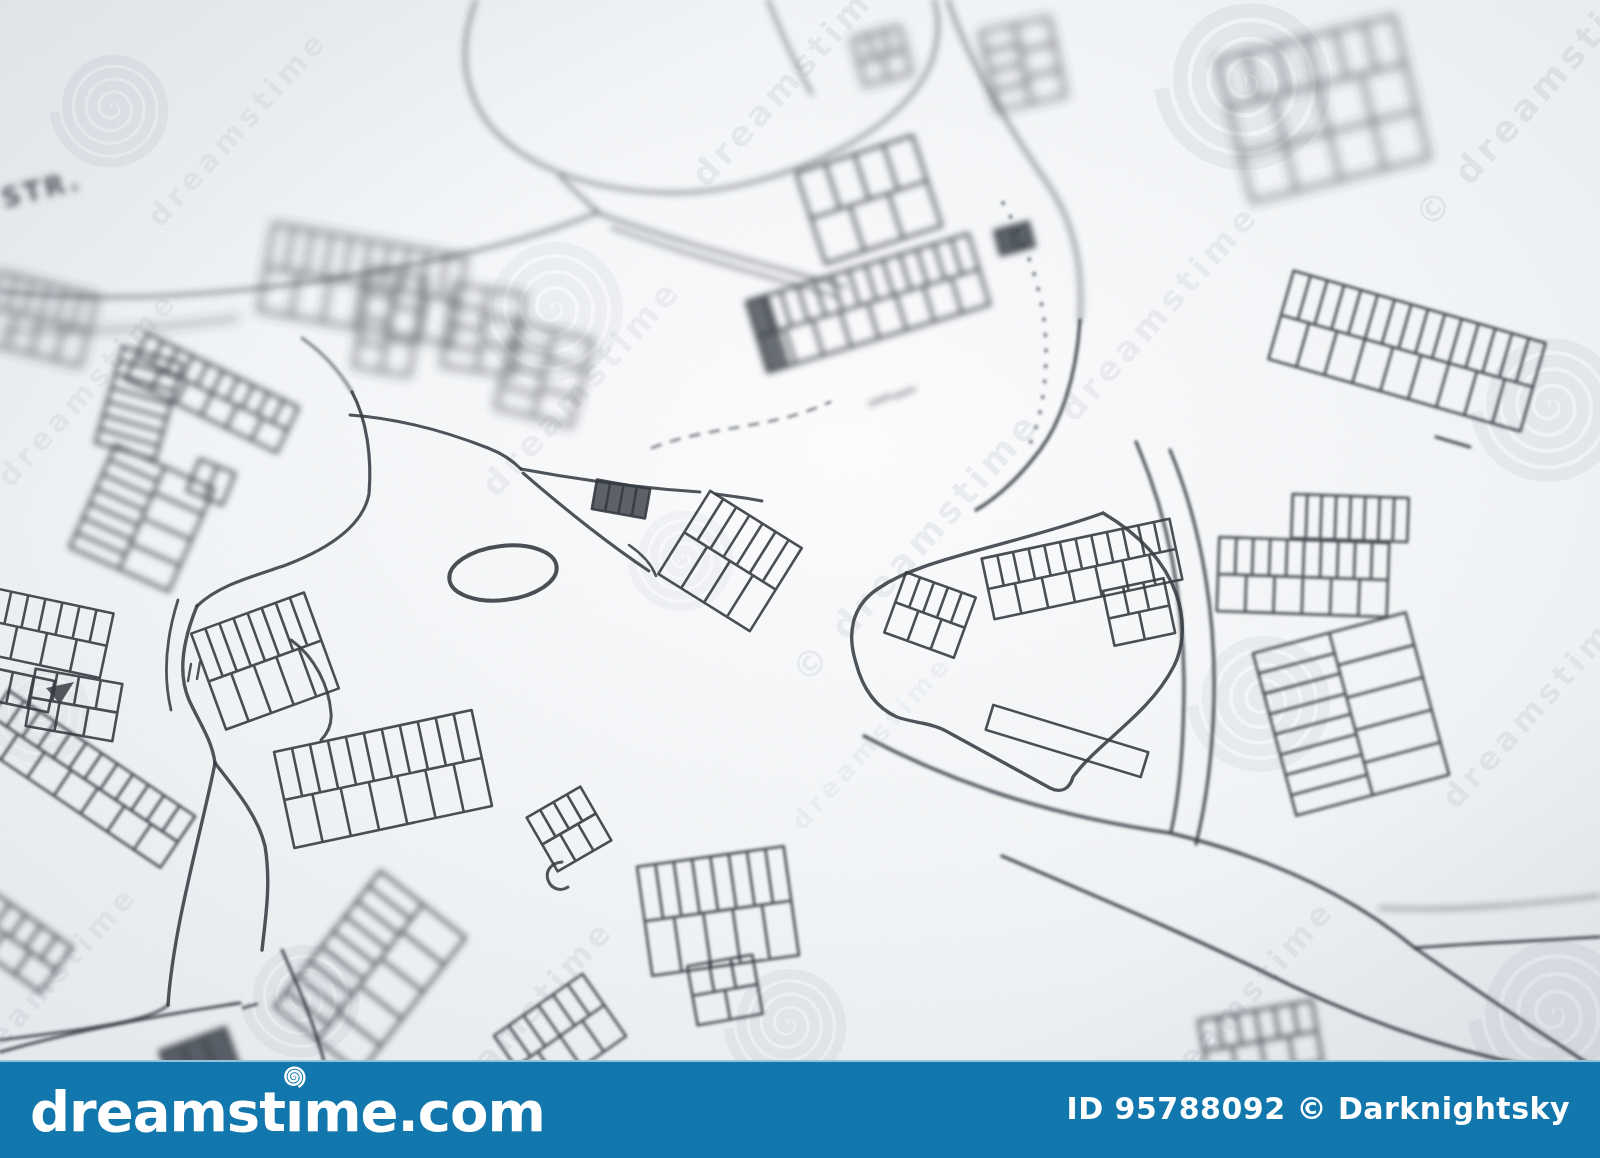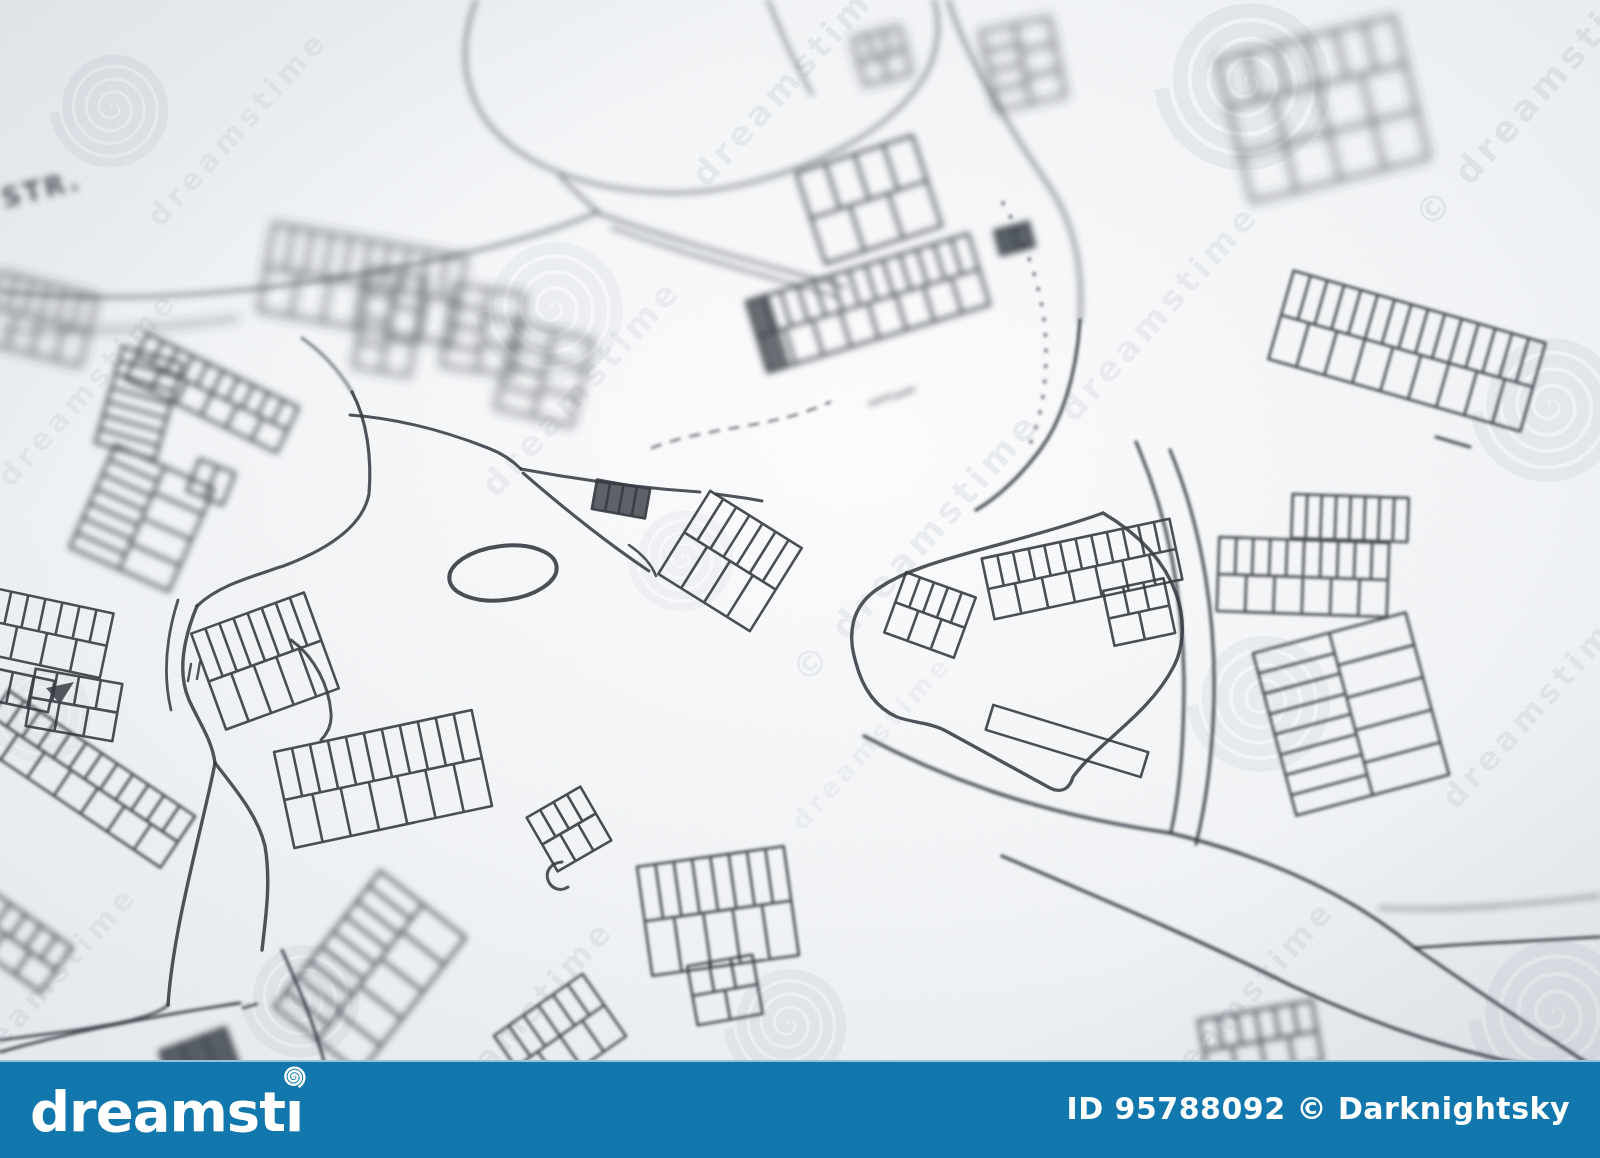--- a/index.html
+++ b/index.html
@@ -260,16 +260,17 @@
         </g>
       </g>
   </svg>
 
   <footer class="footer" aria-label="dreamstime.com" style="background: rgb(18, 119, 173);">
     <div class="logo" id="logo-render">
         <span>dreamst</span>
         <span class="ichar">ı<svg width="26" height="26" viewBox="-13 -13 26 26" class="ispiral">
             <path d="M 0.0,0.0 L 0.1,0.0 L 0.2,0.1 L 0.3,0.2 L 0.3,0.3 L 0.3,0.5 L 0.2,0.6 L 0.1,0.8 L -0.0,0.9 L -0.2,1.0 L -0.5,1.0 L -0.7,1.0 L -1.0,0.9 L -1.2,0.7 L -1.4,0.5 L -1.6,0.2 L -1.7,-0.1 L -1.8,-0.5 L -1.8,-0.9 L -1.6,-1.3 L -1.4,-1.7 L -1.1,-2.0 L -0.7,-2.3 L -0.3,-2.5 L 0.2,-2.6 L 0.8,-2.6 L 1.3,-2.5 L 1.9,-2.3 L 2.4,-1.9 L 2.8,-1.5 L 3.2,-0.9 L 3.4,-0.3 L 3.5,0.4 L 3.4,1.1 L 3.2,1.8 L 2.9,2.5 L 2.4,3.1 L 1.8,3.6 L 1.0,4.0 L 0.2,4.3 L -0.6,4.3 L -1.5,4.2 L -2.4,3.9 L -3.2,3.5 L -3.9,2.8 L -4.5,2.0 L -4.9,1.1 L -5.1,0.1 L -5.2,-0.9 L -5.0,-2.0 L -4.6,-3.0 L -4.0,-3.9 L -3.2,-4.7 L -2.2,-5.4 L -1.1,-5.8 L 0.0,-6.0 L 1.2,-6.0 L 2.5,-5.7 L 3.6,-5.2 L 4.7,-4.5 L 5.5,-3.5 L 6.2,-2.4 L 6.7,-1.1 L 6.9,0.2 L 6.8,1.6 L 6.5,3.0 L 5.8,4.3 L 4.9,5.4 L 3.8,6.4 L 2.5,7.1 L 1.0,7.6 L -0.5,7.8 L -2.0,7.6 L -3.6,7.1 L -5.0,6.4 L -6.2,5.3 L -7.3,4.0 L -8.0,2.6 L -8.5,0.9 L -8.6,-0.8 L -8.4,-2.5 L -7.8,-4.2 L -6.9,-5.7 L -5.7,-7.1 L -4.2,-8.2 L -2.6,-8.9 L -0.7,-9.4 L 1.2,-9.4 L 3.0,-9.1 L 4.8,-8.4 L 6.5,-7.4 L 7.9,-6.0 L 9.1,-4.4 L 9.9,-2.5 L 10.3,-0.5 L 10.3,1.6 L 9.9,3.6 L 9.0,5.6 L 7.8,7.3 L 6.3,8.8 L 4.5,10.0 " fill="none" stroke="#ffffff" stroke-width="2.4"></path>
           </svg></span>
+        <span>me.com</span>
       </div>
     <div class="credit">ID 95788092 © Darknightsky</div>
   </footer>
 </div>
 
 </body></html>

